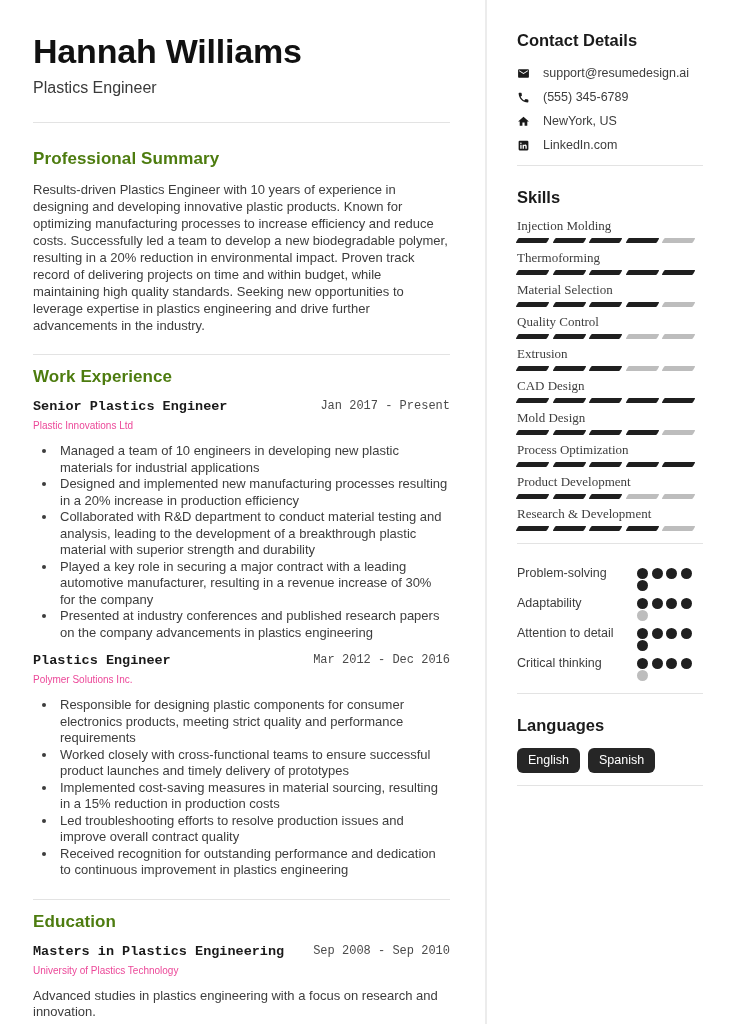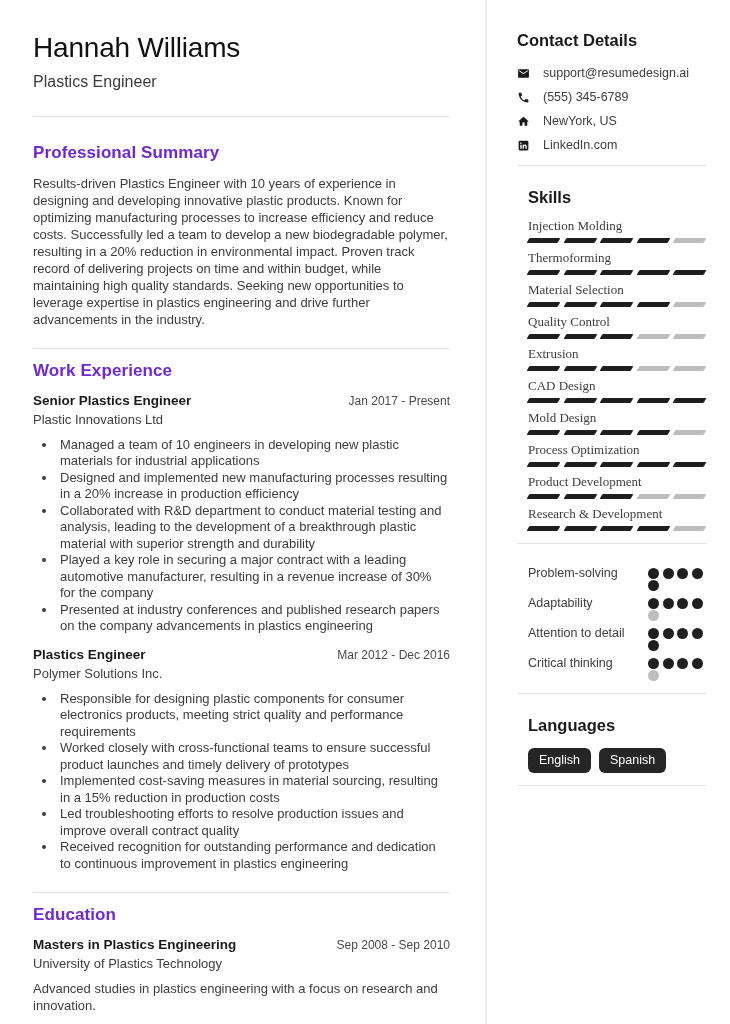--- a/index.html
+++ b/index.html
@@ -6,44 +6,44 @@
   html,body { background:#fff; }
   body {
     width:730px; height:1024px; overflow:hidden; position:relative;
     font-family:"Liberation Sans", sans-serif; color:#1a1a1a;
     -webkit-font-smoothing:antialiased;
   }
   .page { display:flex; width:730px; height:1024px; background:#fff; }
 
   
   .main { width:487px; flex:0 0 487px; padding:33px 35px 0 33px; border-right:2px solid #ececec; }
-  .name { font-size:28px; font-weight:normal; line-height:1.1; color:#111; letter-spacing:-0.2px; }
+  .name { font-size:34px; font-weight:bold; line-height:1.1; color:#111; letter-spacing:-0.2px; }
   .subtitle { font-size:16px; color:#3a3a3a; margin-top:8px; line-height:1.25; }
   hr.div { border:none; border-top:1px solid #e3e3e3; }
   .main hr.div { margin-top:24px; }
   .main hr.div.pre-section { margin-top:20px; }
-  h2.sec { font-size:17px; font-weight:bold; color:#6d28d9; line-height:20px; margin-top:26px; letter-spacing:0.1px; }
+  h2.sec { font-size:17px; font-weight:bold; color:#4d7c0f; line-height:20px; margin-top:26px; letter-spacing:0.1px; }
   #work-heading, #education-heading { margin-top:12px; }
   .summary-text { font-size:13px; line-height:17px; color:#3d3d3d; margin-top:12px; }
 
   .entry { margin-top:12px; }
-  .entry-head { display:flex; justify-content:space-between; align-items:flex-end; }
+  .entry-head { display:flex; justify-content:space-between; align-items:flex-start;font-family:Liberation Mono, monospace; }
   .entry-title { font-size:13.5px; font-weight:bold; color:#1a1a1a; line-height:16px; }
   .entry-date { font-size:12px; color:#4a4a4a; white-space:nowrap; line-height:15px; }
-  .entry-sub { font-size:13px; color:#404040; margin-top:3px; line-height:16px; }
+  .entry-sub { font-size:10px; color:#ec4899; margin-top:3px; line-height:16px; }
   ul.bullets { margin:9px 0 10px 0; padding-left:24px; list-style:disc outside; }
   ul.bullets li { font-size:13px; line-height:16.5px; color:#3d3d3d; padding-left:3px; }
   .edu-desc { font-size:13px; line-height:16.5px; color:#3d3d3d; margin-top:9px; }
   .degree { margin-top:12px; }
 
   
   .sidebar { flex:1; padding:30px 27px 0 30px; }
   h2.side-sec { font-size:16.5px; font-weight:bold; color:#1a1a1a; line-height:20px; }
   .sidebar hr.div { margin-top:12px; }
-  .side-block { margin-top:21px;margin-left:11px; }
+  .side-block { margin-top:21px; }
   .contact-list { margin-top:15px; }
   .contact-row { display:flex; align-items:center; margin-bottom:8px; }
   .contact-row .cicon { width:13px; height:13px; flex:0 0 13px; margin-right:13px; display:inline-flex; }
   .contact-row .ctext { font-size:12.5px; color:#3d3d3d; line-height:16px; }
 
   .skills-list { margin-top:11px; }
   .skill-item { margin-bottom:7px;font-family:Liberation Serif, serif; }
   .skill-name { font-size:13px; color:#3d3d3d; line-height:16px; margin-bottom:4px; }
   .skill-bar { display:flex; gap:5.5px; height:5px; }
   .seg { width:31px; height:5px; transform:skewX(-30deg); border-radius:1px; }

